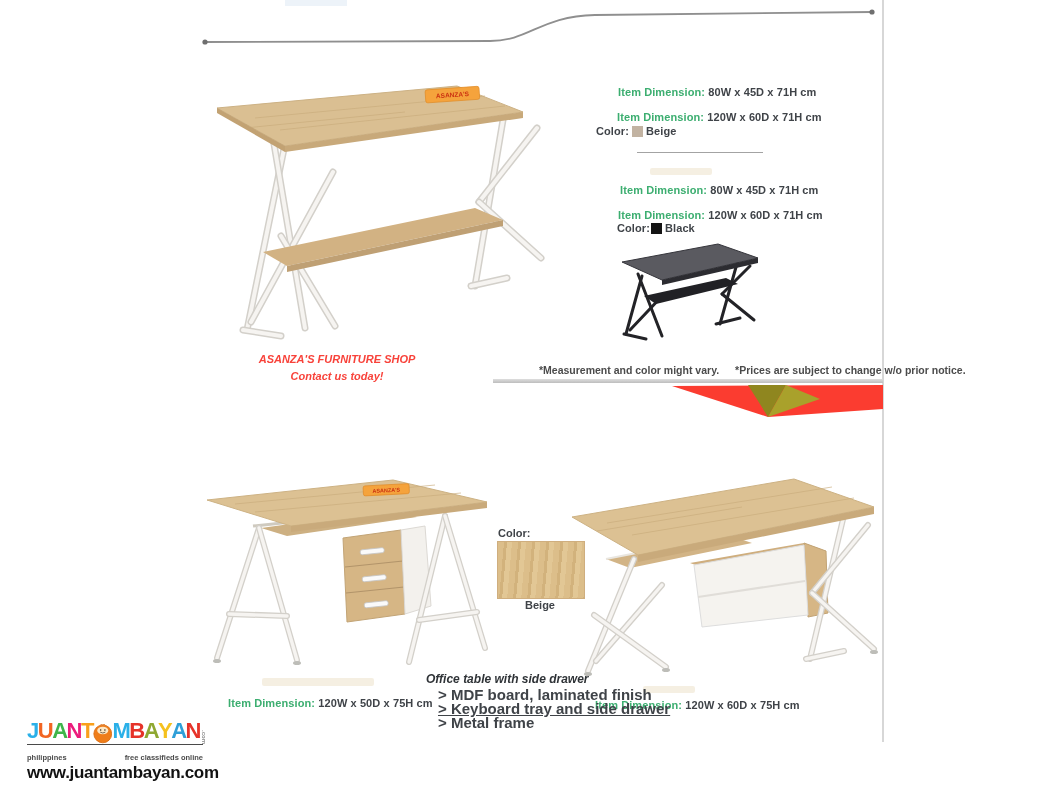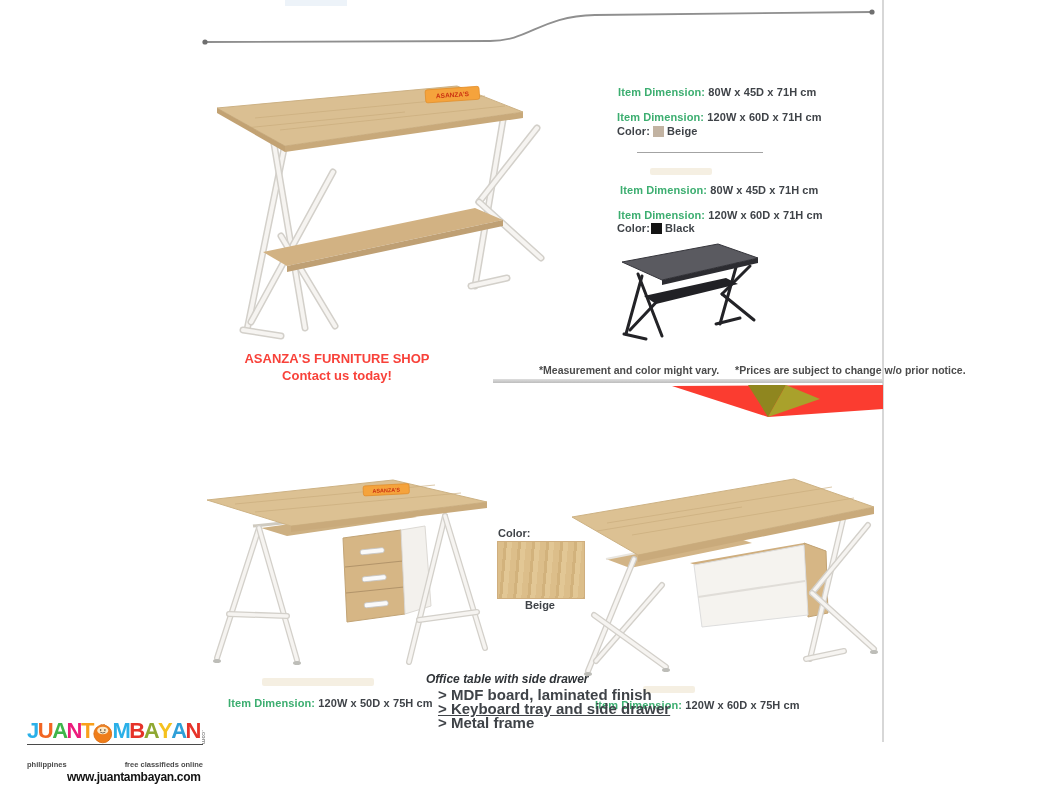--- a/index.html
+++ b/index.html
@@ -9,21 +9,21 @@
 
   
   .spec-line{font-size:11px;font-weight:bold;white-space:nowrap;letter-spacing:.1px;}
   .lbl{color:#3cae70;}
   .val{color:#3f4348;}
   .swatch{display:inline-block;width:11px;height:11px;vertical-align:-2px;margin:0 3px 0 3px;}
   .divider{height:1px;background:#a3a3a3;}
 
   
   .contact{width:390px;text-align:center;color:#f8423a;font-weight:bold;line-height:16.5px;}
-  .contact .big{font-size:13px;}
+  .contact .big{font-size:11px;font-style:italic;}
   .contact .med{font-size:14px;}
   .phone-ico{font-size:13px;margin-right:4px;}
 
   
   .disclaimer{display:flex;gap:16px;font-size:10.5px;color:#4b4b4b;font-weight:bold;white-space:nowrap;margin-left:46px;}
   .disc-bar{height:4px;background:linear-gradient(#dedede,#bdbdbd);}
 
   
   .prod-title{font-size:12px;font-weight:bold;font-style:italic;color:#2f3337;white-space:nowrap;}
   .feature{font-size:15px;font-weight:bold;color:#3f4348;white-space:nowrap;line-height:14px;}
@@ -42,22 +42,22 @@
   .grain{stroke:#c9ac7c;stroke-width:1;opacity:.65;}
   .wm-rect{fill:#f5a33c;stroke:#e08a26;stroke-width:.7;}
   .wm-text{font-size:6.5px;font-weight:bold;fill:#cc3312;font-family:"Liberation Sans",sans-serif;}
 
   
   .logo{width:180px;}
   .logo-row{display:flex;align-items:flex-end;height:30px;}
   .logo-letter{font-size:22px;font-weight:bold;letter-spacing:-1.5px;line-height:26px;}
   .dotcom{writing-mode:vertical-rl;font-size:6px;color:#8a8a8a;font-weight:bold;margin-left:1px;line-height:6px;}
   .logo-sub{display:flex;justify-content:space-between;border-top:1.6px solid #4a4a4a;
-            padding-top:15px;font-size:7.5px;color:#4a4a4a;font-weight:bold;width:176px;}
-  .logo-url{font-size:12px;font-weight:bold;color:#121212;letter-spacing:-.3px;margin-top:1px;margin-left:40px;}
+            padding-top:8px;font-size:7.5px;color:#4a4a4a;font-weight:bold;width:176px;}
+  .logo-url{font-size:17px;font-weight:bold;color:#121212;letter-spacing:-.3px;margin-top:1px;}
 
   .faint-bar{background:#f1e9d8;opacity:.75;border-radius:2px;}
 </style>
 </head>
 <body>
 
 <div id="canvas">
 
   <div class="abs" style="left:882px;top:0;width:1.5px;height:742px;background:#d7d7d7;"></div>
 
@@ -112,21 +112,21 @@
   </svg>
 
   <div class="abs spec-line" style="left:618px;top:86px;">
     <span class="lbl">Item Dimension:</span>
     <span class="val">80W x 45D x 71H cm</span>
   </div>
   <div class="abs spec-line" style="left:617px;top:111px;">
     <span class="lbl">Item Dimension:</span>
     <span class="val">120W x 60D x 71H cm</span>
   </div>
-  <div class="abs spec-line" style="left:617px;top:125px;">
+  <div class="abs spec-line" style="left:596px;top:125px;">
     <span class="val">Color:</span><span class="swatch" style="background:#c2b3a2;"></span><span class="val">Beige</span>
   </div>
 
   <div class="abs divider" style="left:637px;top:152px;width:126px;"></div>
 
   <div class="abs faint-bar" style="left:650px;top:168px;width:62px;height:7px;"></div>
 
   <div class="abs spec-line" style="left:620px;top:184px;">
     <span class="lbl">Item Dimension:</span>
     <span class="val">80W x 45D x 71H cm</span>

